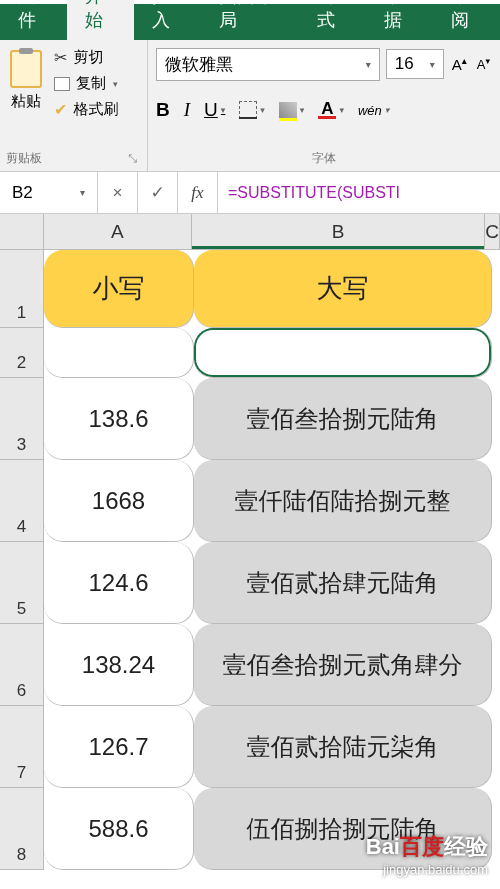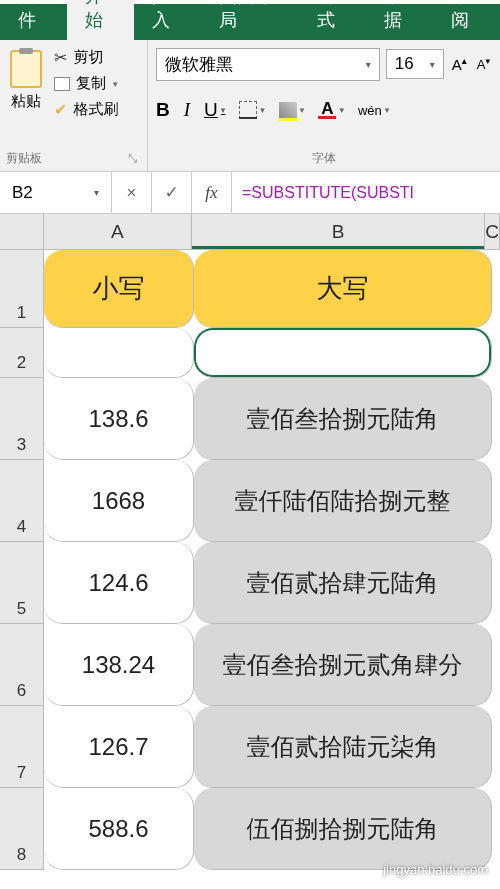--- a/index.html
+++ b/index.html
@@ -41,24 +41,24 @@
     .italic { font-style: italic; font-family: serif; }
     .underline { text-decoration: underline; }
     .sub-arrow { font-size: 9px; color: #666; margin-left:1px; }
     .border-icon { width: 18px; height: 18px; display: inline-block; border: 1px dashed #666; position: relative; }
     .border-icon::after { content:""; position:absolute; bottom:-1px; left:-1px; right:-1px; height:2px; background:#333; }
     .fill-icon { width: 18px; height: 16px; background: linear-gradient(45deg, #888, #ccc); display:inline-block; position:relative; }
     .fill-icon::after { content:""; position:absolute; bottom:-3px; left:0; width:18px; height:3px; background:#ffff00; }
     .font-color-icon { display:inline-flex; flex-direction:column; align-items:center; }
     .font-color-a { font-size:17px; line-height:14px; font-weight:bold; }
     .font-color-bar { width:18px; height:3px; background:#e02020; }
-    .wen-icon { font-size:13px; }
+    .wen-icon { font-size:13px;font-style:italic; }
     
     .formula-bar { display: flex; height: 42px; border-bottom: 1px solid #ccc; background: #fff; align-items:stretch; }
-    .name-box { width: 112px; border-right: 1px solid #ccc; display: flex; align-items: center; padding: 0 12px; font-size: 17px; justify-content: space-between; }
+    .name-box { width: 98px; border-right: 1px solid #ccc; display: flex; align-items: center; padding: 0 12px; font-size: 17px; justify-content: space-between; }
     .fb-btn { width: 40px; border-right: 1px solid #ccc; display:flex; align-items:center; justify-content:center; font-size:17px; color:#666; cursor:pointer; }
     .fb-fx { font-style: italic; font-family: serif; color:#444; }
     .formula-input { flex:1; display:flex; align-items:center; padding: 8px 10px; font-size:16px; color:#a21caf; }
     
     .spreadsheet { position: relative; }
     .corner { position:absolute; top:0; left:0; width:44px; height:36px; background:#e8e8e8; border-right:1px solid #bbb; border-bottom:1px solid #bbb; }
     .col-headers { display:flex; margin-left:44px; height:36px; }
     .col-header { background:#e8e8e8; border-right:1px solid #bbb; border-bottom:1px solid #bbb; display:flex; align-items:center; justify-content:center; font-size:19px; color:#333; }
     .col-a { width:150px; }
     .col-b { width:298px; position:relative; }
@@ -230,14 +230,17 @@
     </div>
     <div class="row row-data">
       <div class="row-header">8</div>
       <div class="cell col-a">588.6</div>
       <div class="cell col-b">伍佰捌拾捌元陆角</div>
     </div>
   </div>
 </div>
 
 <div class="watermark">
+  <div class="wm-logo">
+    <span>Bai</span><span class="wm-ba">百度</span><span>经验</span>
+  </div>
   <div class="wm-url">jingyan.baidu.com</div>
 </div>
 
 </body></html>

